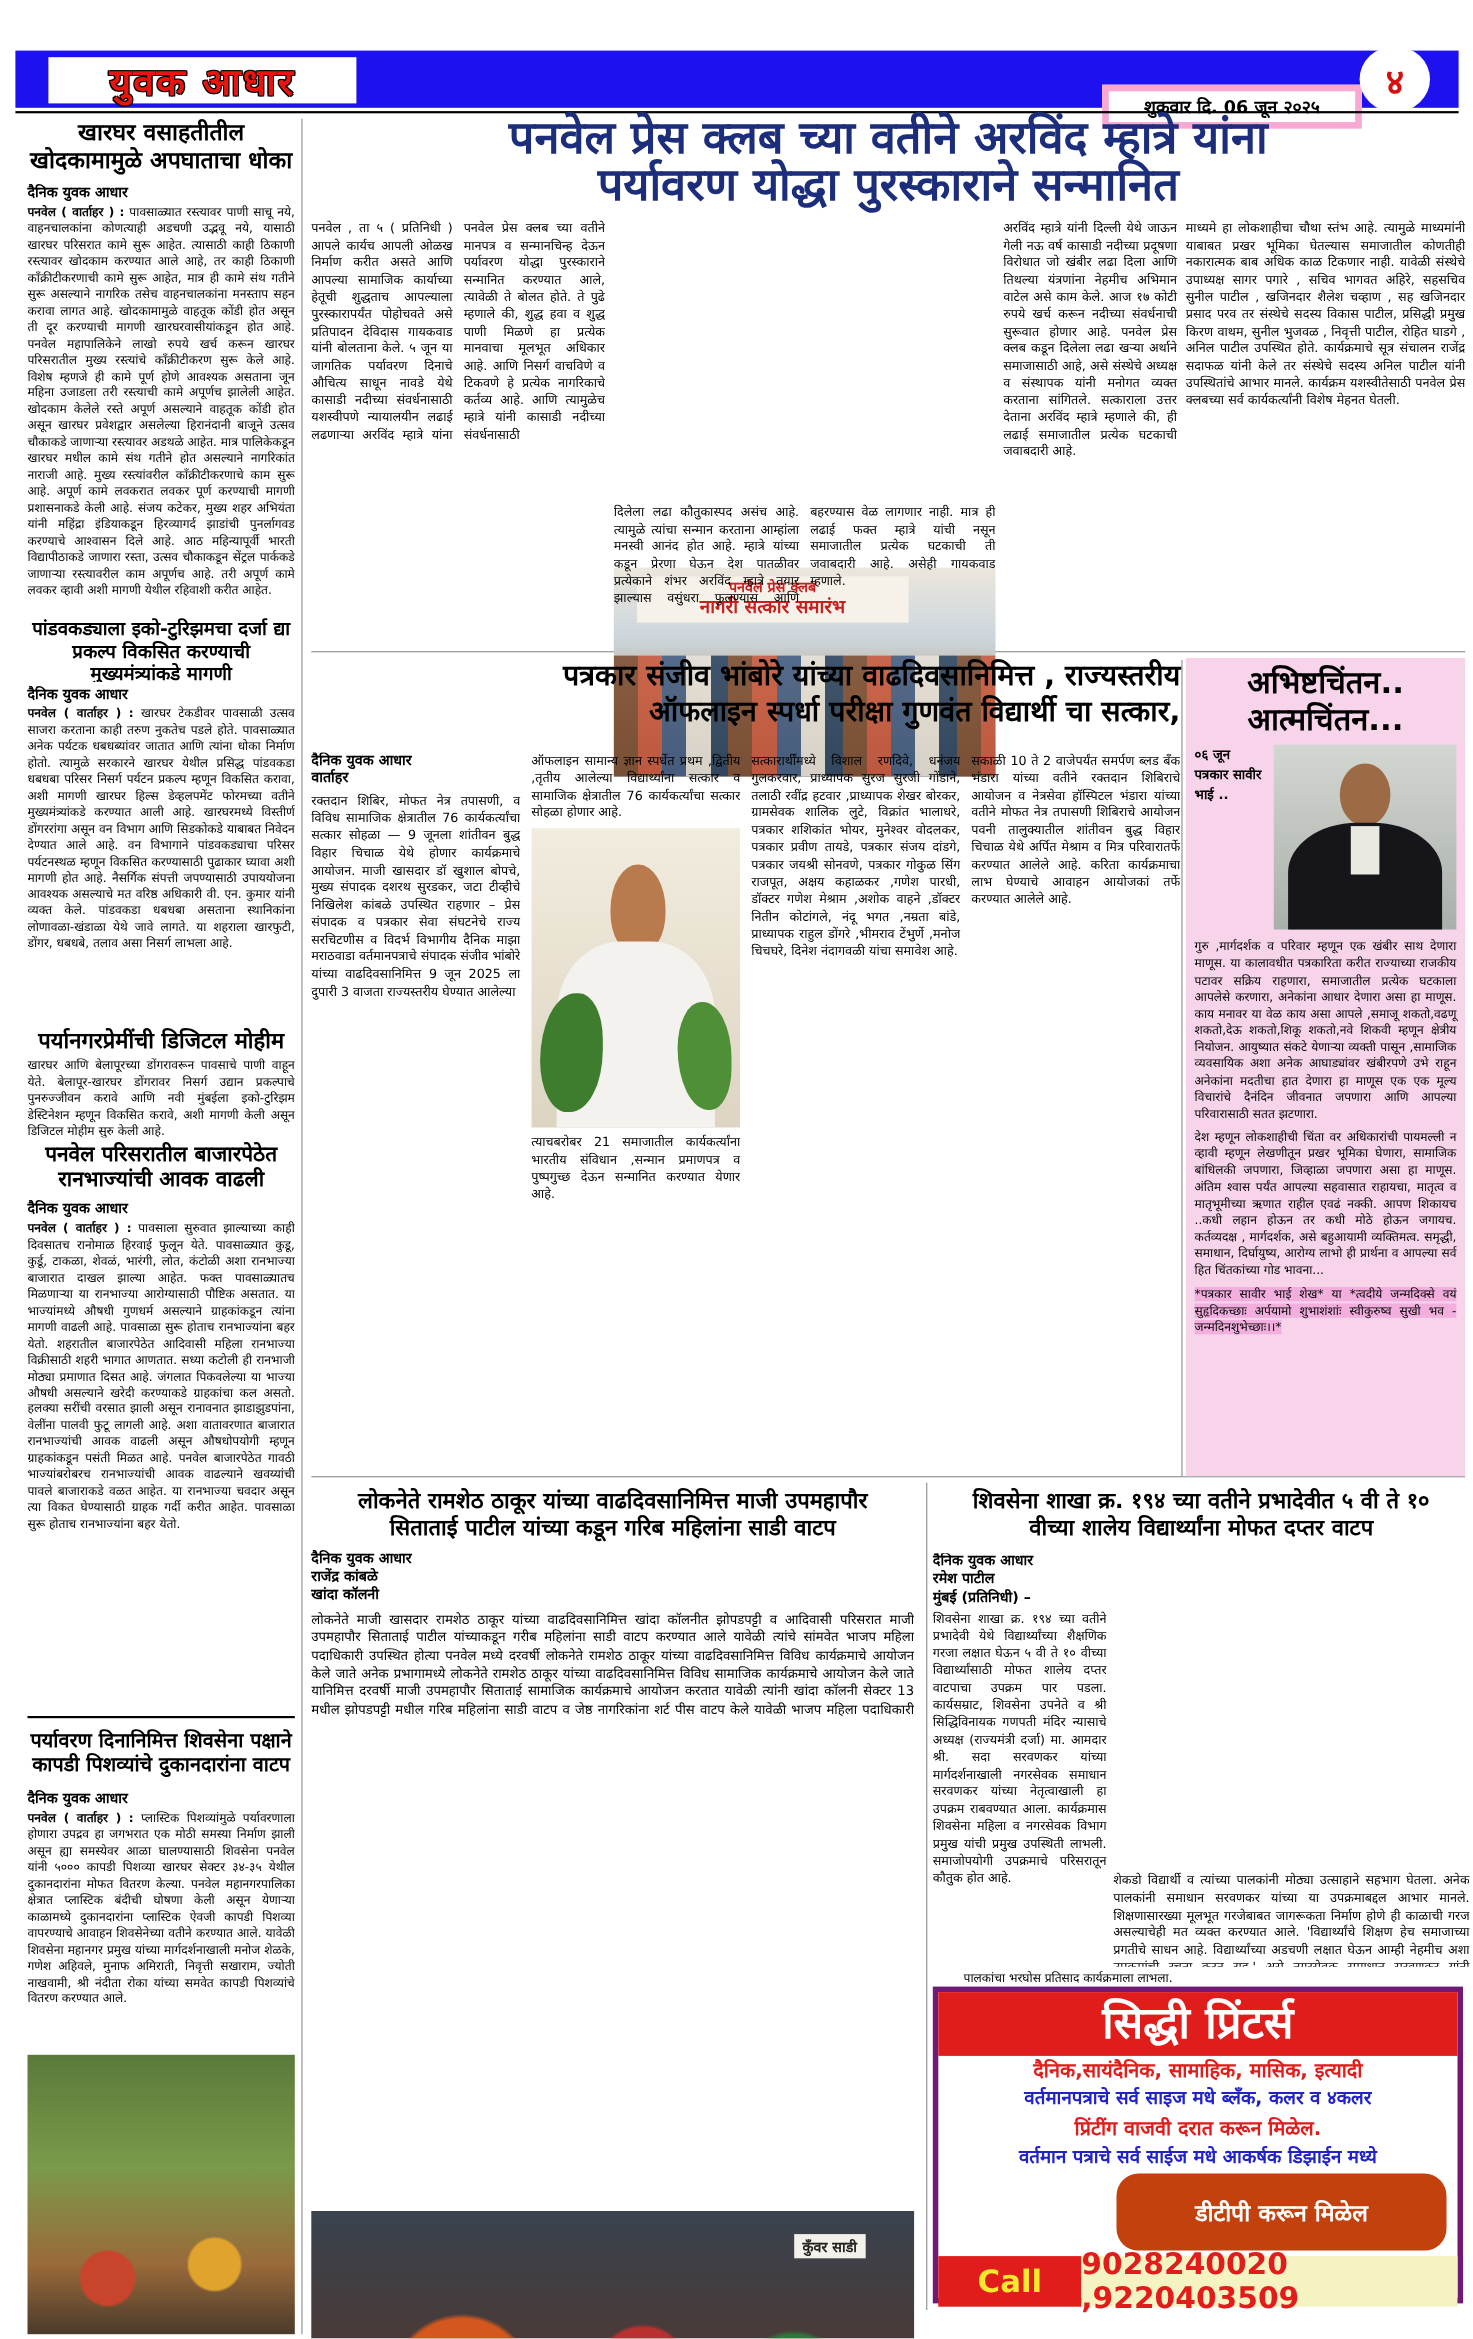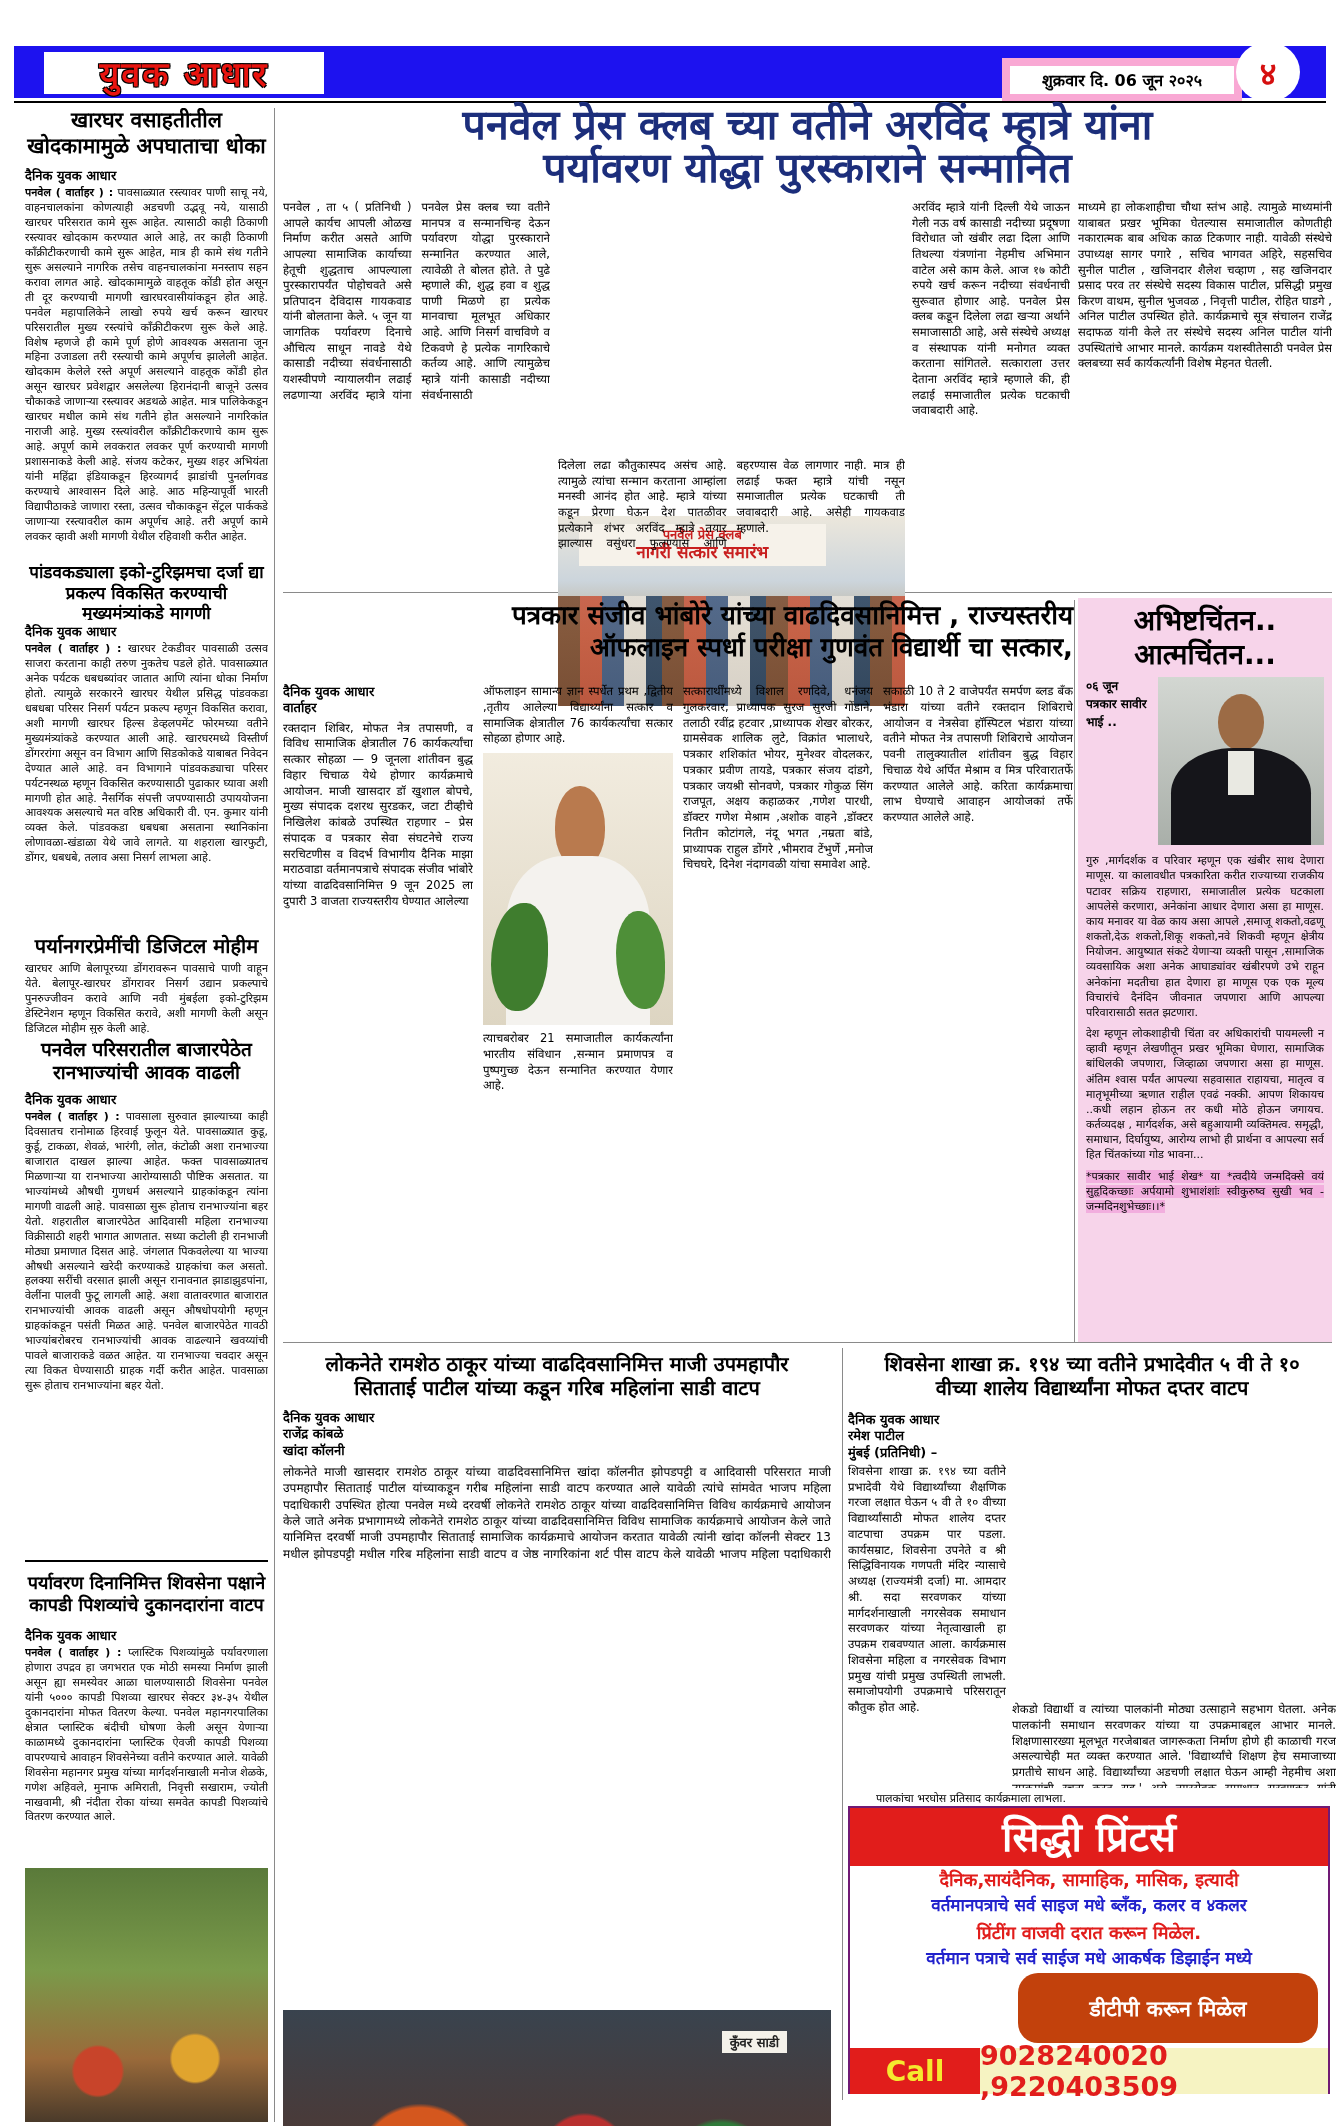--- a/index.html
+++ b/index.html
@@ -12,22 +12,22 @@
   .byl{font-weight:bold;font-size:13px;line-height:1.25;}
   .body-txt{font-size:11px;line-height:1.36;}
   .dl{font-weight:bold;}
   .rule-h{background:#000;height:2px;}
   .rule-thin{background:#8a8a8a;}
   
   .bar{background:#1d12ef;}
   .logo-box{background:#fff;display:flex;align-items:center;justify-content:center;}
   .logo-txt{color:#e8140f;font-weight:bold;font-size:34px;letter-spacing:2px;
             text-shadow:1px 1px 0 #000,-1px -1px 0 #000,1px -1px 0 #000,-1px 1px 0 #000;}
-  .date-pill{background:#fff;border:8px solid #f9a8d4;display:flex;align-items:center;justify-content:center;
-             font-weight:bold;font-size:16px;}
+  .date-pill{background:#fff;border:6px solid #f9a8d4;display:flex;align-items:center;justify-content:center;
+             font-weight:bold;font-size:16px;margin-top:19px;}
   .page-oval{background:#fff;border-radius:50%;display:flex;align-items:center;justify-content:center;
              color:#d60f0f;font-weight:bold;font-size:32px;}
   
   .main-hl{color:#1c2e7b;font-weight:bold;text-align:center;font-size:41px;line-height:1.05;}
   
   .ph{position:relative;overflow:hidden;background:#cfcfcf;}
   .ph-group{background:linear-gradient(180deg,#ece7dc 0%,#ccd5dc 34%,#b9a98c 62%,#6e685c 100%);}
   .ph-crowd-strip{position:absolute;left:0;right:0;bottom:0;height:58%;opacity:.85;
       background:repeating-linear-gradient(90deg,#7a4a2e 0 22px,#c8553a 22px 44px,#3f5a82 44px 66px,#e8e3da 66px 88px,#27415f 88px 104px);}
   .ph-banner{position:absolute;left:6%;top:4%;width:70%;background:#f6f2ea;text-align:center;padding:3px 2px;}
@@ -54,21 +54,21 @@
   
   .scols{display:flex;gap:10px;}
   .scol{flex:1;font-size:11.5px;line-height:1.37;text-align:justify;overflow:hidden;}
   
   .pinkbox{background:#f7d4ea;}
   .pink-hl{font-weight:bold;font-size:28px;text-align:center;line-height:1.2;}
   .pink-meta{font-size:12px;font-weight:bold;line-height:1.5;}
   .pink-body{font-size:11px;line-height:1.38;text-align:justify;}
   .pink-bless{background:#f2aede;display:inline;}
   
-  .adbox{border:2px solid #701a75;background:#fff;}
+  .adbox{border:5px solid #701a75;background:#fff;}
   .ad-head{background:#e11d1b;color:#fff;font-weight:bold;font-size:40px;text-align:center;line-height:1.45;}
   .ad-red{color:#e11d1b;font-weight:bold;font-size:18px;text-align:center;line-height:1.5;}
   .ad-blue{color:#2222cc;font-weight:bold;font-size:17px;text-align:center;line-height:1.5;}
   .ad-pill{background:#c2410c;color:#fff;font-weight:bold;font-size:21px;text-align:center;
            border-radius:20px;padding:21px 0;}
   .ad-call-row{display:flex;align-items:stretch;}
   .ad-call{background:#e11d1b;color:#f5e92e;font-weight:bold;font-size:28px;display:flex;
            align-items:center;justify-content:center;width:130px;}
   .ad-nums{background:#f6f3c2;color:#e11d1b;font-weight:bold;font-size:27px;display:flex;
            align-items:center;justify-content:center;flex:1;}

